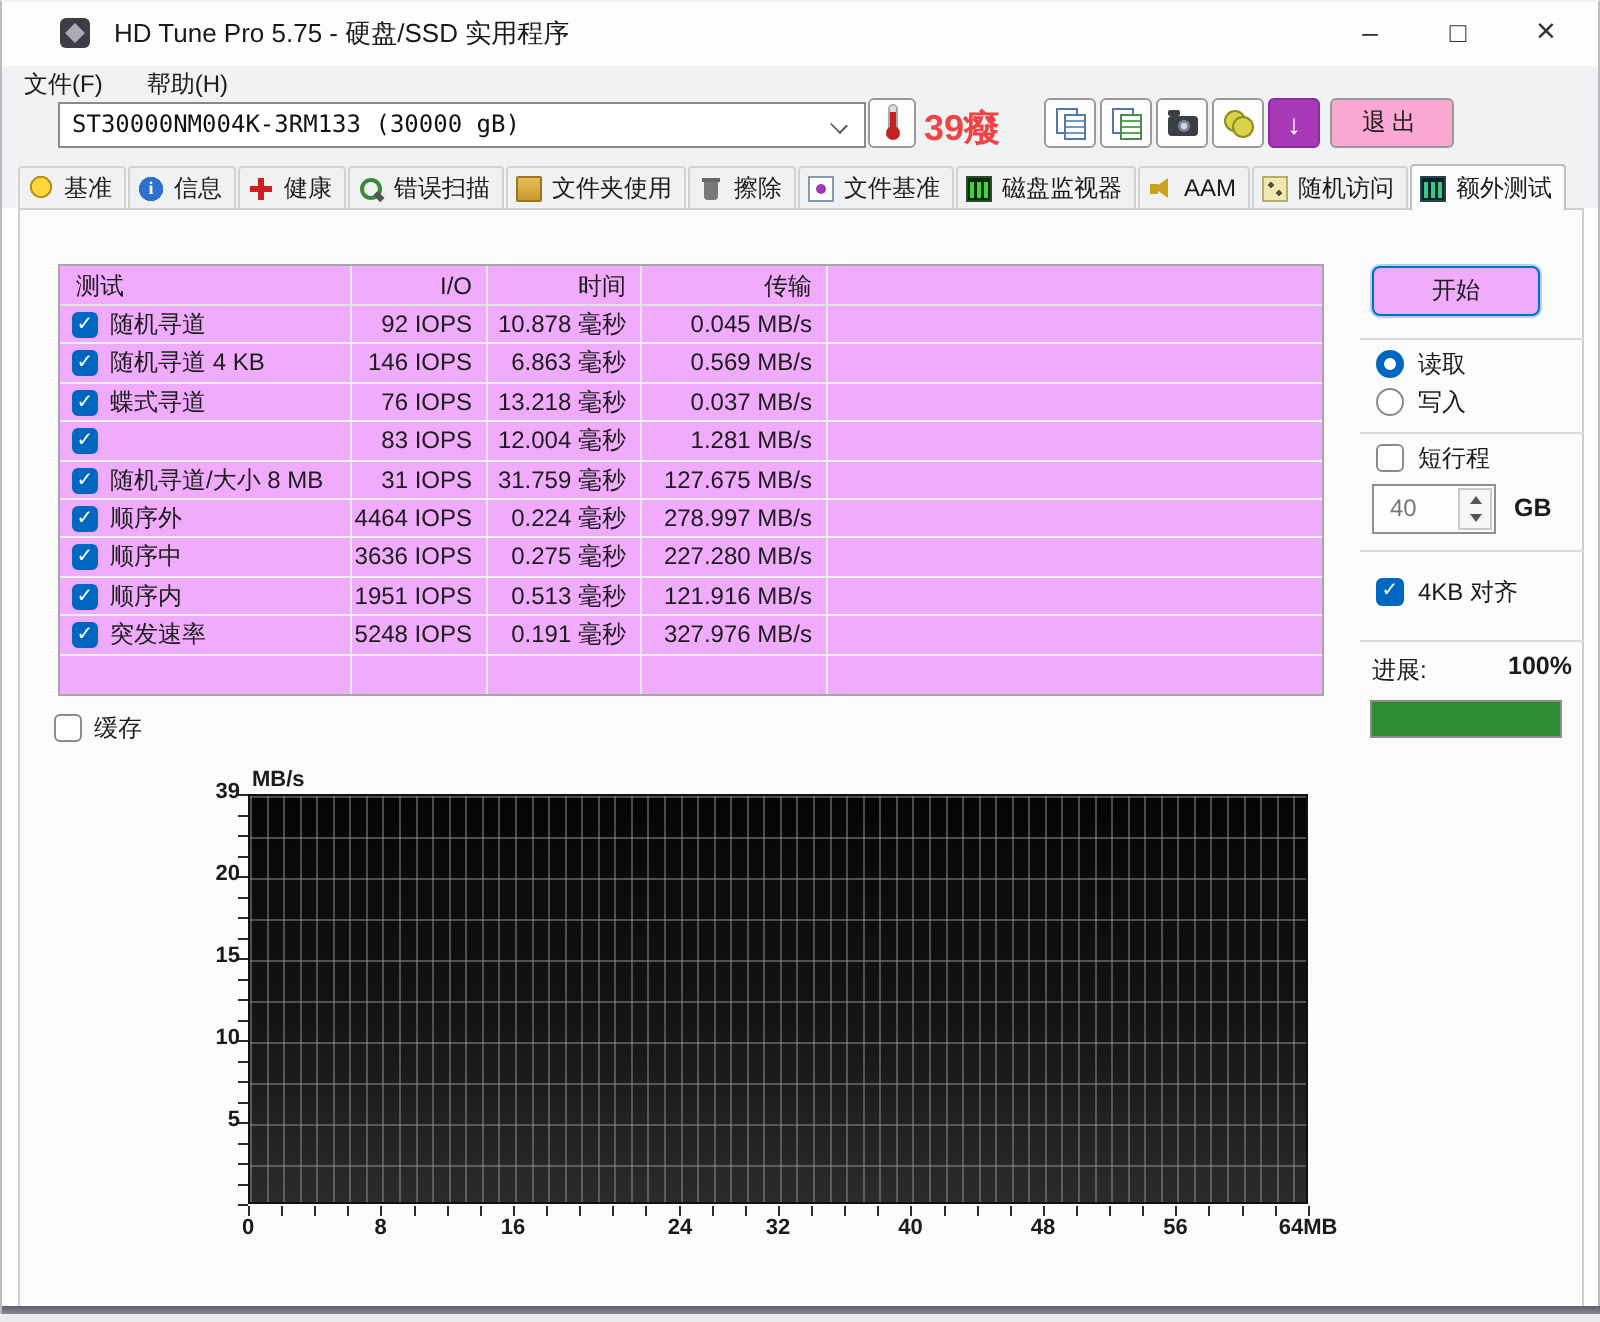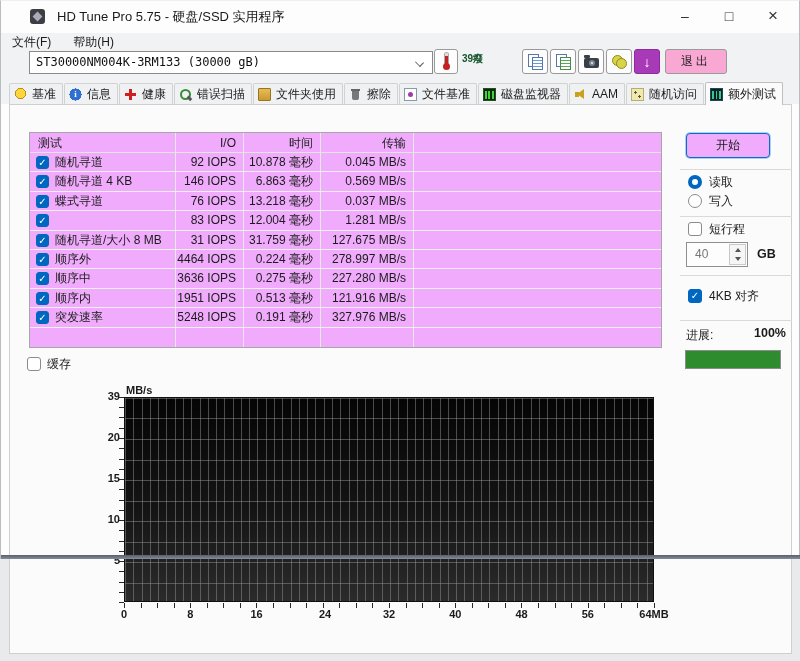--- a/index.html
+++ b/index.html
@@ -1,19 +1,19 @@
 <!DOCTYPE html>
 <html><head>
 <meta charset="utf-8">
 <style>
   * { box-sizing: border-box; margin: 0; padding: 0; }
   html,body { width:800px; height:661px; overflow:hidden; }
   body { font-family:"Liberation Sans",sans-serif; background:#e9eaec; position:relative; color:#1b1b1b; }
 
-  .window { position:absolute; left:0; top:0; width:800px; height:559px;
+  .window { position:absolute; left:0; top:0; width:800px; height:657px;
             background:#fdfdfd; border-left:1px solid #b9bdc2; border-right:1px solid #b9bdc2; border-top:1px solid #eef0f2;}
   .shadow-strip { position:absolute; left:0; bottom:0; width:800px; height:4px;
             background:linear-gradient(180deg,#5a606b,#868c96); }
 
   
   .titlebar { position:absolute; left:0; top:0; right:0; height:32px; background:#fdfdfd; }
   .app-icon { position:absolute; left:29px; top:8px; width:15px; height:15px; background:#3d3d45; border-radius:3px; }
   .app-icon::after { content:""; position:absolute; left:4px; top:4px; width:7px; height:7px; background:#a8adb5; transform:rotate(45deg); }
   .title-text { position:absolute; left:56px; top:0; line-height:32px; font-size:13px; color:#191919; white-space:nowrap; }
   .win-controls { position:absolute; right:4px; top:0; height:32px; display:flex; }
@@ -33,21 +33,21 @@
   .combo-arrow { position:absolute; right:9px; top:7px; width:7px; height:7px;
                  border-right:1.6px solid #555; border-bottom:1.6px solid #555; transform:rotate(45deg) scaleY(0.8); }
 
   .tool-btn { position:absolute; top:48px; width:26px; height:25px; background:#fdfdfd;
               border:1px solid #9a9a9a; border-radius:3px; display:flex; align-items:center; justify-content:center; }
   .thermo-btn { left:433px; width:24px; }
   .thermo { position:relative; width:9px; height:17px; }
   .thermo::before { content:""; position:absolute; left:3px; top:0; width:3px; height:12px;
                     background:linear-gradient(#dcdcdc 0 3px,#c42222 3px); border-radius:2px; box-shadow:0 0 0 1px #aaa; }
   .thermo::after  { content:""; position:absolute; left:1px; bottom:0; width:7px; height:7px; border-radius:50%; background:#c42222; }
-  .temp-label { position:absolute; left:461px; top:51px; font-size:10px; font-weight:bold; color:#14532d; }
+  .temp-label { position:absolute; left:461px; top:51px; font-size:18px; font-weight:bold; color:#ef4444; }
 
   .copy-pages { position:relative; width:15px; height:15px; }
   .copy-pages::before { content:""; position:absolute; left:0; top:0; width:9px; height:11px; background:#fff; border:1px solid #5577aa; }
   .copy-pages::after  { content:""; position:absolute; left:4px; top:3px; width:9px; height:11px;
                         border:1px solid #5577aa; background:repeating-linear-gradient(180deg,#fff 0 2px,#6a9ad0 2px 3px); }
   .copy-img::after    { background:repeating-linear-gradient(180deg,#fff 0 2px,#55aa55 2px 3px); border-color:#4a8a4a; }
   .camera { position:relative; width:15px; height:10px; background:#3a3f46; border-radius:2px; margin-top:2px; }
   .camera::before { content:""; position:absolute; left:0; top:-3px; width:6px; height:3px; background:#3a3f46; border-radius:1px; }
   .camera::after  { content:""; position:absolute; left:5px; top:2px; width:6px; height:6px; border-radius:50%;
                     background:radial-gradient(circle,#cdd6e0 0 1.5px,#7b8794 1.5px 3px); }
@@ -380,21 +380,21 @@
     <div class="ticks-bottom"></div>
 
   <span class="ylab" style="top: 285px;">39</span>
       <span class="ylab" style="top: 326px;">20</span>
       <span class="ylab" style="top: 367px;">15</span>
       <span class="ylab" style="top: 408px;">10</span>
       <span class="ylab" style="top: 449px;">5</span>
       <span class="xlab" style="left: 114px;">0</span>
       <span class="xlab" style="left: 180.25px;">8</span>
       <span class="xlab" style="left: 246.5px;">16</span>
-      <span class="xlab" style="left: 315px;">24</span>
+      <span class="xlab" style="left: 330px;">24</span>
       <span class="xlab" style="left: 379px;">32</span>
       <span class="xlab" style="left: 445.25px;">40</span>
       <span class="xlab" style="left: 511.5px;">48</span>
       <span class="xlab" style="left: 577.75px;">56</span>
       <span class="xlab" style="left: 644px;">64MB</span>
     </div>
 
   <div class="shadow-strip"></div>
 </div>
 

